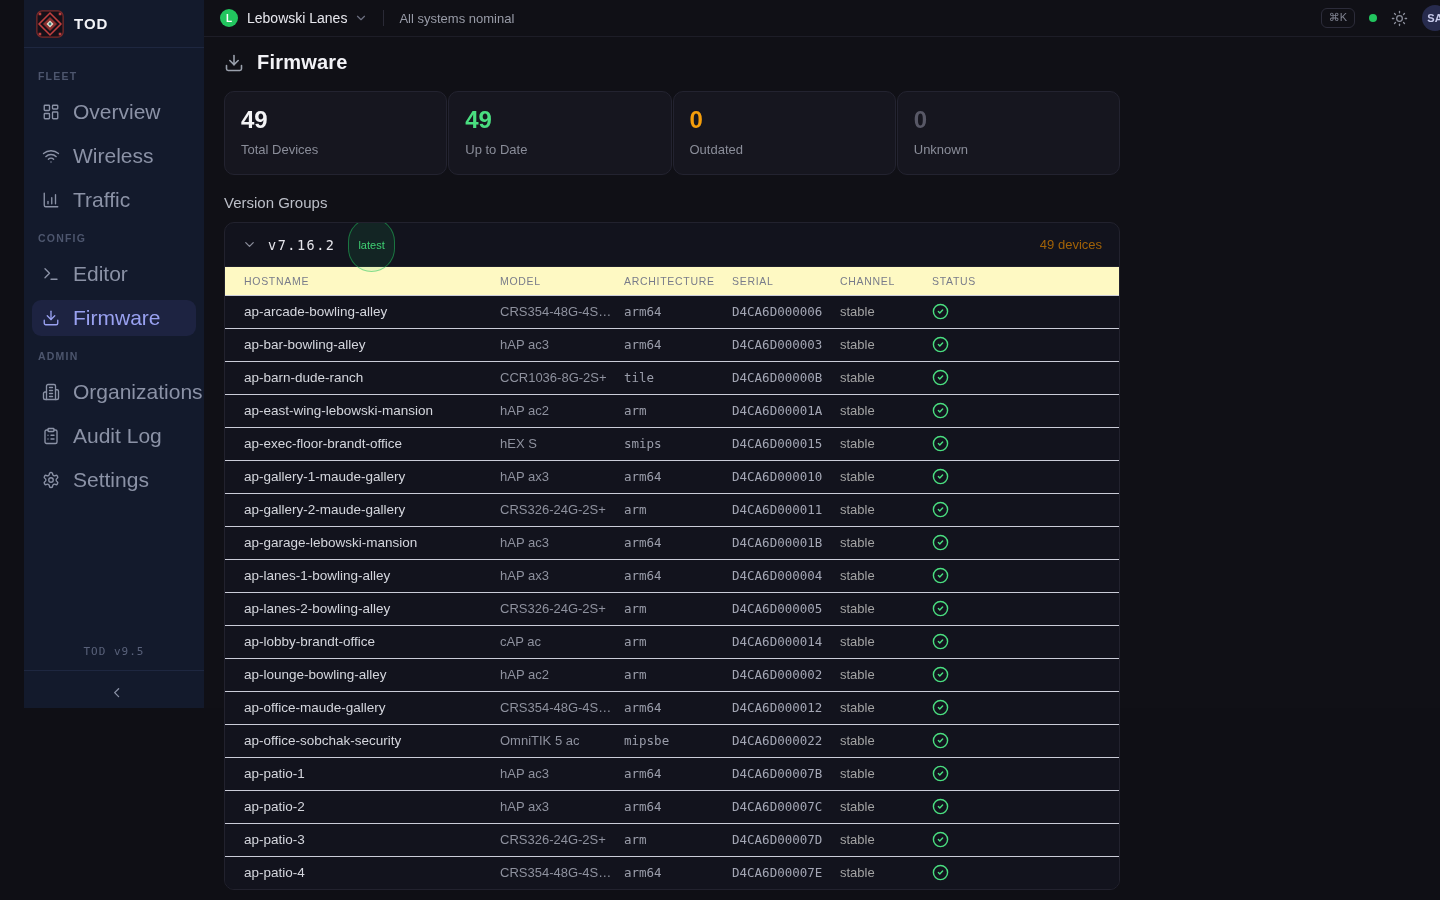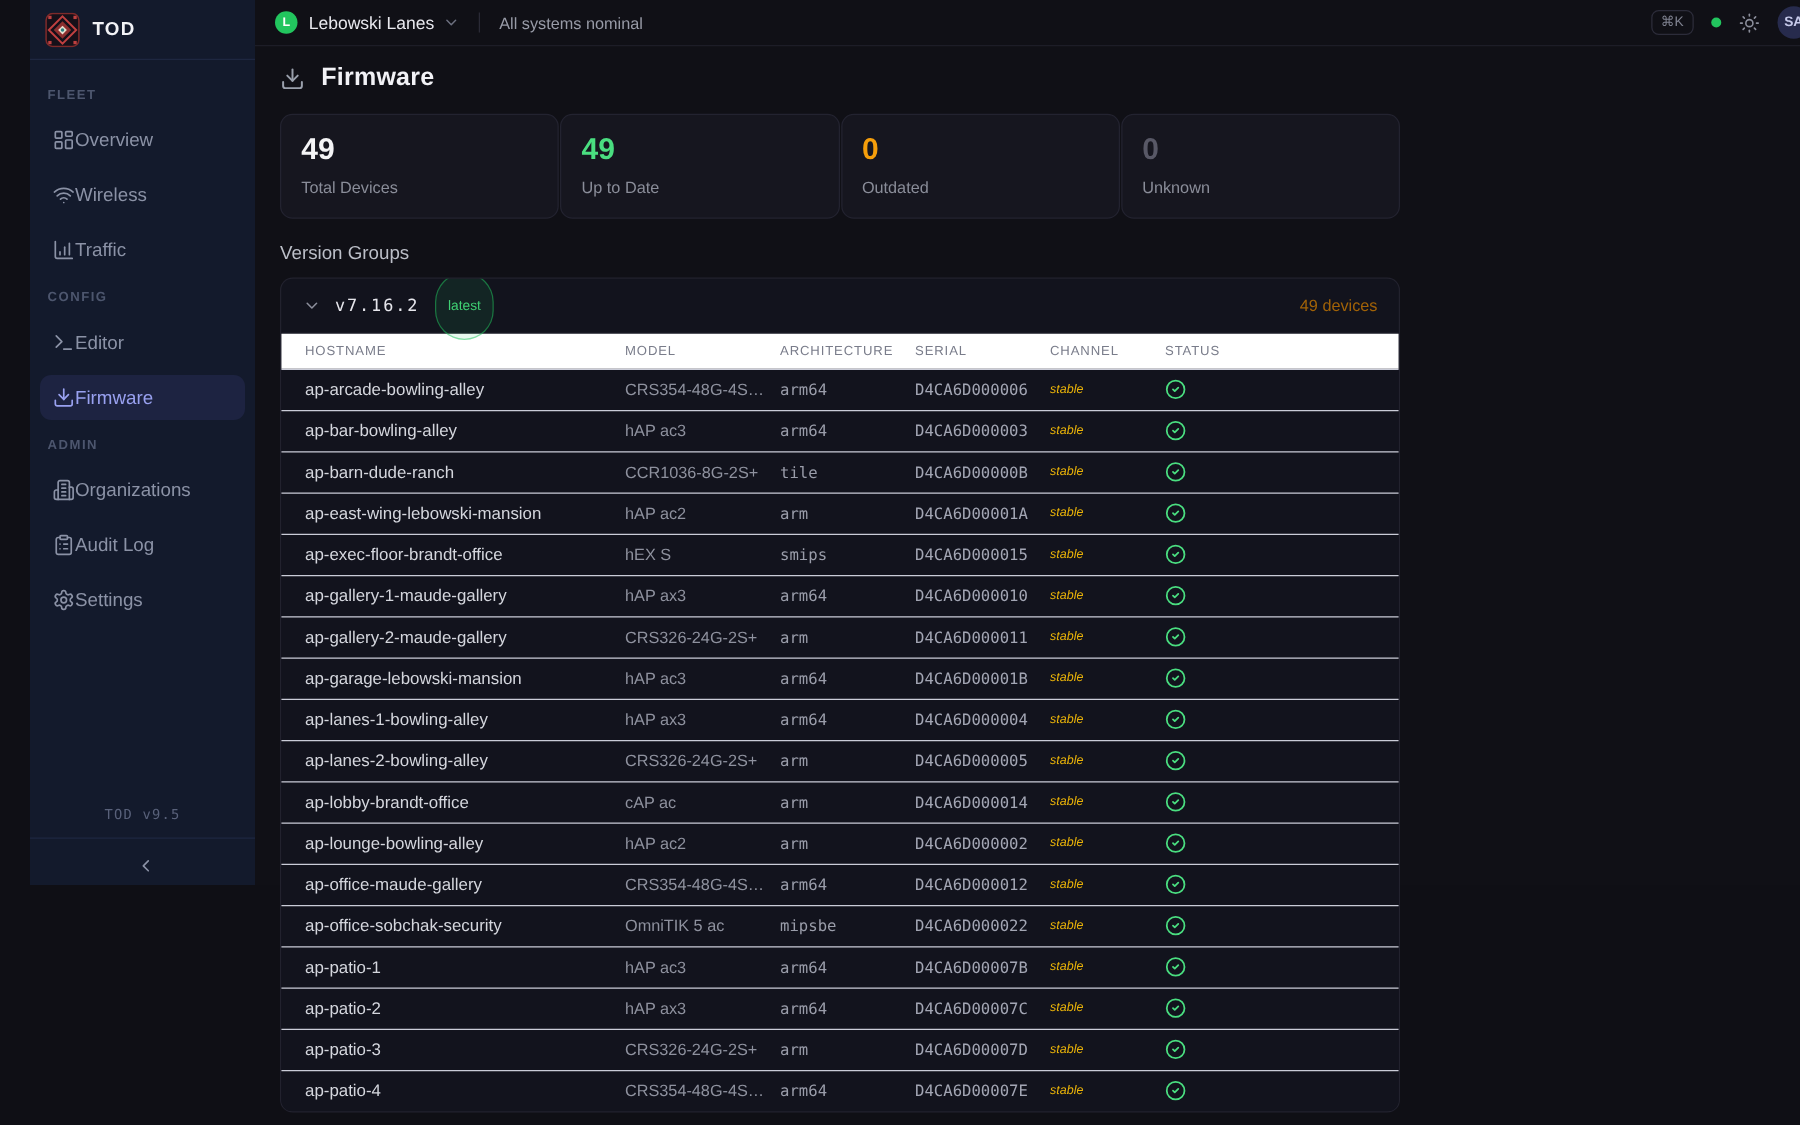--- a/index.html
+++ b/index.html
@@ -9,21 +9,21 @@
 
   .app { display:flex; width:1440px; height:708px;margin-left:24px; }
 
   
   .sidebar { width:180px; background:#131a2c; display:flex; flex-direction:column; flex-shrink:0; }
   .logo-row { height:48px; display:flex; align-items:center; gap:10px; padding:0 12px; border-bottom:1px solid #1e2740; }
   .logo { width:28px; height:28px; display:inline-flex; }
   .brand-name { font-size:15px; font-weight:bold; color:#f2f3f7; letter-spacing:1px; }
   .nav { padding:8px 8px 0 8px; flex:1; }
   .nav-section-label { font-size:10.5px; font-weight:bold; letter-spacing:1.2px; color:#4d566e; margin:14px 6px 12px 6px; }
-  .nav-item { height:36px; display:flex; align-items:center; padding:0 10px; margin-bottom:8px; border-radius:9px; color:#8b92a6; font-size:15px; cursor:pointer; }
+  .nav-item { height:36px; display:flex; align-items:center; gap:13px; padding:0 10px; margin-bottom:8px; border-radius:9px; color:#8b92a6; font-size:21px; cursor:pointer; }
   .nav-item svg { width:18px; height:18px; stroke:currentColor; fill:none; stroke-width:1.8; stroke-linecap:round; stroke-linejoin:round; flex-shrink:0; }
   .nav-item.active { background:#1d2341; color:#99a1f0; }
   .sidebar-footer { }
   .sidebar-version { text-align:center; font-size:11px; color:#59617a; letter-spacing:1px; padding:9px 0 12px 0; }
   .collapse-row { border-top:1px solid #1e2740; height:38px; display:flex; align-items:center; justify-content:center; color:#8b92a6; cursor:pointer; }
   .collapse-row svg { width:16px; height:16px; stroke:currentColor; fill:none; stroke-width:2; stroke-linecap:round; stroke-linejoin:round; }
 
   
   .main { flex:1; display:flex; flex-direction:column; position:relative; background:#101016; }
   .topbar { height:37px; border-bottom:1px solid #1d1d27; display:flex; align-items:center; padding:0 16px; flex-shrink:0; }
@@ -52,29 +52,29 @@
   .section-title { font-size:15px; color:#bcbfc8; margin:19px 0 11px 0; }
 
   .group { width:896px; border:1px solid #22222e; border-radius:10px; background:#12131d; overflow:hidden; }
   .group-header { height:44px; display:flex; align-items:center; padding:0 17px; border-bottom:1px solid #1e1f2a; cursor:pointer; }
   .group-header .chev { margin-right:11px; stroke:#8b8e9b; width:15px; height:15px; }
   .group-version { font-family:"DejaVu Sans Mono", monospace; font-size:13.5px; color:#e6e6ec; letter-spacing:1.5px; }
   .badge-latest { margin-left:13px; font-size:11px; color:#3fd073; background:rgba(34,197,94,0.10); border:1px solid rgba(34,197,94,0.5); border-radius:999px; padding:20px 9px; }
   .device-count { margin-left:auto; font-size:13px; color:#a16207; }
 
   table { width:100%; border-collapse:collapse; table-layout:fixed; }
-  thead tr { background:#ffffff; }
+  thead tr { background:#fef9c3; }
   th { height:28px; font-size:10.5px; font-weight:500; letter-spacing:0.7px; color:#797c8a; text-align:left; }
   th:first-child, td:first-child { padding-left:19px; }
   tbody tr { background:#12131d; border-top:1px solid #caccd8; }
   td { height:33px; font-size:13.5px; color:#d4d6dd; white-space:nowrap; overflow:hidden; text-overflow:ellipsis; }
   td.c-model { color:#8e919e; font-size:13px; padding-right:8px; }
   td.c-arch, td.c-serial { font-family:"DejaVu Sans Mono", monospace; font-size:12.5px; color:#9a9daa; }
   td.c-serial { color:#a3a6b4; }
-  td.c-chan { color:#eab308; font-size:10px;font-style:italic; }
+  td.c-chan { color:#a3a3a3; font-size:13px; }
   td.c-status svg { width:17px; height:17px; stroke:#4ade80; fill:none; stroke-width:2; stroke-linecap:round; stroke-linejoin:round; vertical-align:middle; }
 
   .scrollbar-thumb { position:absolute; right:1px; top:66px; width:7px; height:446px; border-radius:4px; background:#232946; }
 </style>
 </head>
 <body>
 
 <div class="app">
 
   <aside class="sidebar">

